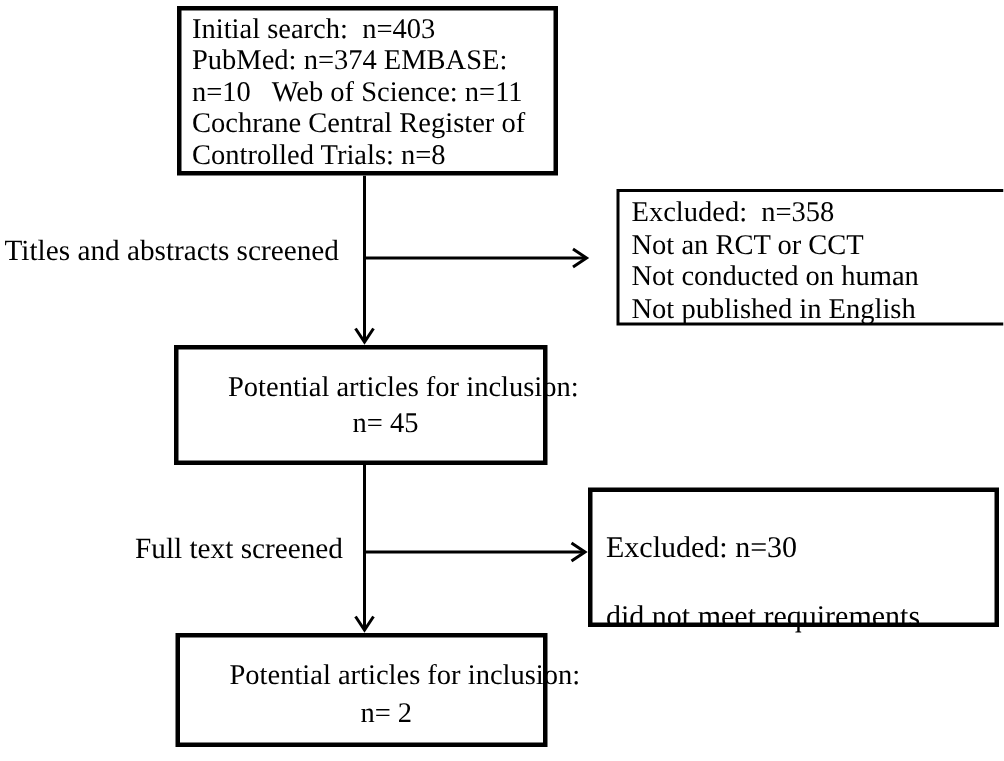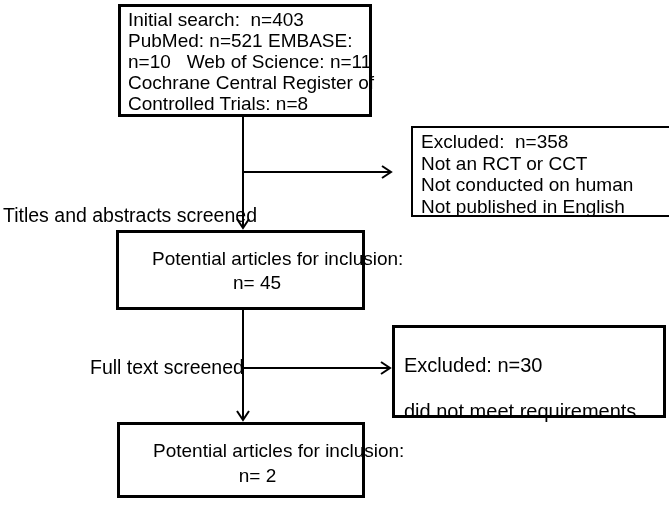--- a/index.html
+++ b/index.html
@@ -5,21 +5,21 @@
   html, body {
     margin: 0;
     padding: 0;
     background: #ffffff;
   }
   .canvas {
     position: relative;
     width: 669px;
     height: 507px;
     background: #ffffff;
-    font-family: Liberation Sans, sans-serif;
+    font-family: Liberation Serif, serif;
     color: #000000;
     overflow: hidden;
   }
   .box {
     position: absolute;
     box-sizing: border-box;
     background: #ffffff;
     border: 3px solid #000000;
     padding-left: 33px;
   }
@@ -53,21 +53,21 @@
     left: 117px; top: 422px; width: 248px; height: 76px;
     padding-top: 13px;
     text-align: center;
   }
   .box-potential5 .bl { line-height: 25px; }
   .edge-label {
     position: absolute;
     font-size: 19.5px;
     white-space: pre;
   }
-  .label-titles { left: 3px; top: 157px; margin-top: 47px; }
+  .label-titles { left: 3px; top: 157px; }
   .label-fulltext { left: 90px; top: 356px; }
   .arrow-layer {
     position: absolute;
     left: 0; top: 0;
     width: 669px; height: 507px;
     pointer-events: none;
   }
 </style>
 </head>
 <body>
@@ -88,21 +88,21 @@
       <polyline points="237,411 243,420 249,411"></polyline>
     </g>
     <g stroke="#000000" stroke-width="2" fill="none">
       <line x1="244" y1="368" x2="389" y2="368"></line>
       <polyline points="381,362 390,368 381,374"></polyline>
     </g>
   </svg>
 
   <div class="box box-initial">
     <div class="bl">Initial search:  n=403</div>
-    <div class="bl">PubMed: n=521 EMBASE:</div>
+    <div class="bl">PubMed: n=374 EMBASE:</div>
     <div class="bl">n=10   Web of Science: n=11</div>
     <div class="bl">Cochrane Central Register of</div>
     <div class="bl">Controlled Trials: n=8</div>
   </div>
 
   <div class="box box-excluded1">
     <div class="bl">Excluded:  n=358</div>
     <div class="bl">Not an RCT or CCT</div>
     <div class="bl">Not conducted on human</div>
     <div class="bl">Not published in English</div>

